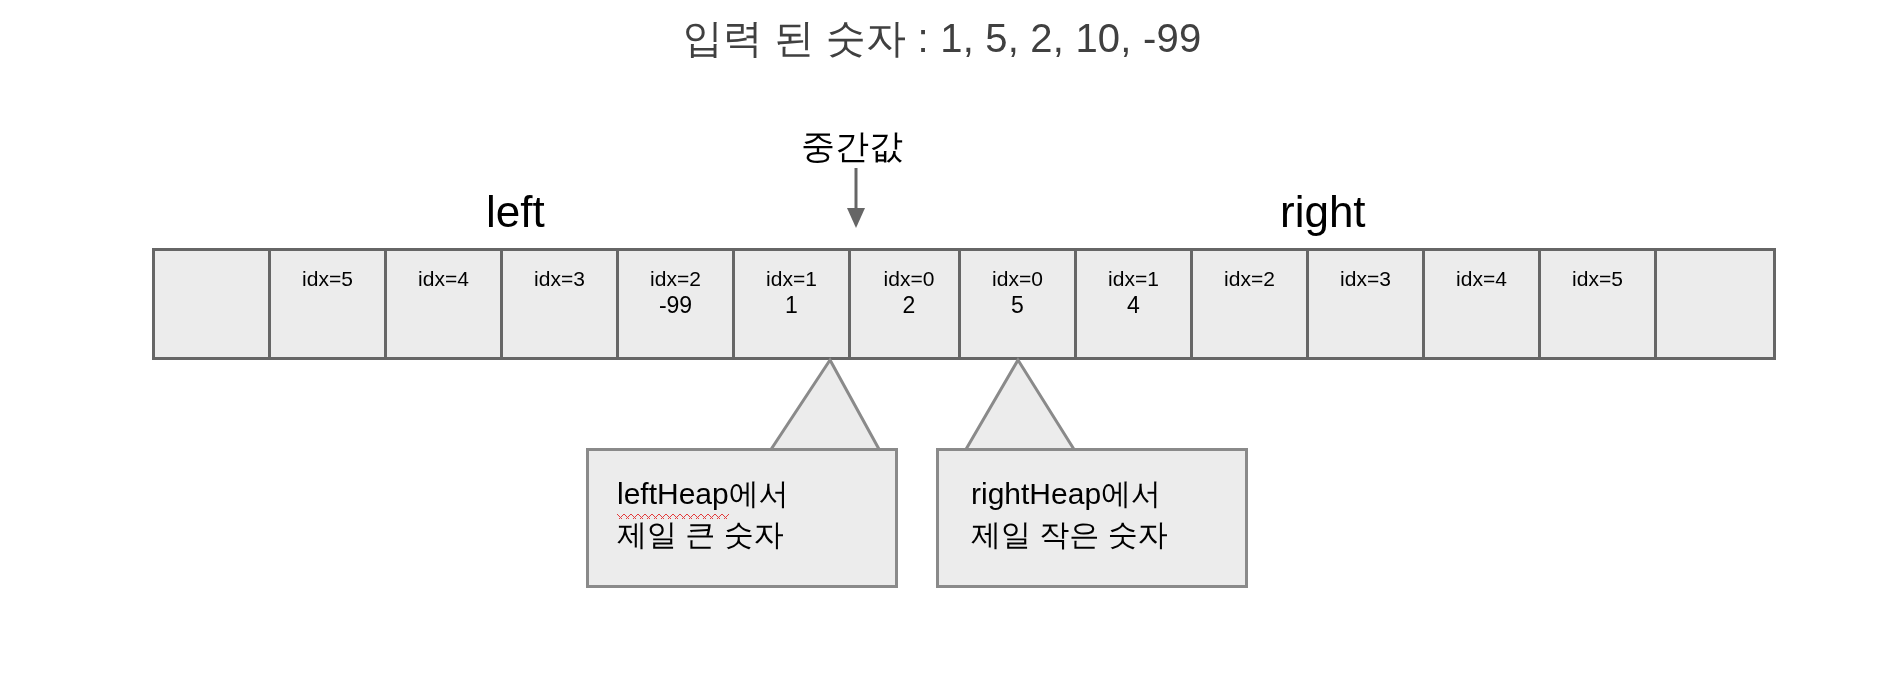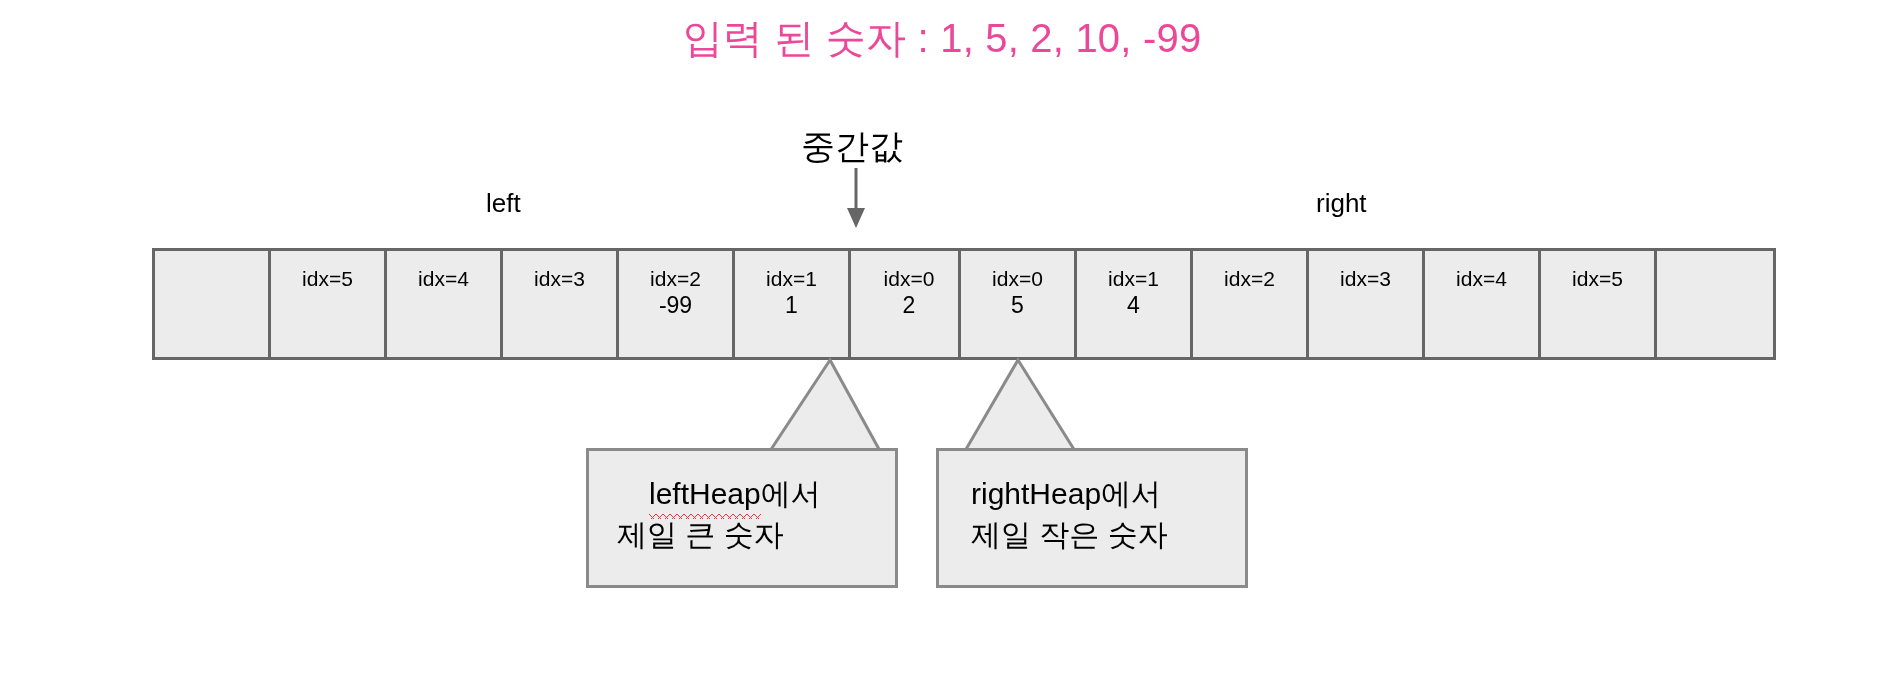--- a/index.html
+++ b/index.html
@@ -19,21 +19,21 @@
   
   #title {
     position: absolute;
     left: 0;
     top: 14px;
     width: 1884px;
     text-align: center;
     font-size: 40px;
     line-height: 1.2;
     letter-spacing: 0.2px;
-    color: #ec4899;
+    color: #404040;
   }
 
   
   #median-group {
     position: absolute;
     left: 762px;
     top: 128px;
     width: 180px;
     text-align: center;
   }
@@ -44,26 +44,26 @@
   }
   #median-arrow {
     position: absolute;
     left: 82px;
     top: 40px;
   }
 
   
   .array-title {
     position: absolute;
-    font-size: 26px;
+    font-size: 44px;
     line-height: 1;
     white-space: nowrap;
   }
   #left-title  { left: 486px;  top: 190px; }
-  #right-title { left: 1316px; top: 190px; }
+  #right-title { left: 1280px; top: 190px; }
 
   
   .array {
     position: absolute;
     top: 248px;
     display: flex;
     border: 3px solid #666666;
     box-sizing: border-box;
     background: #4d7c0f;
   }
@@ -120,21 +120,20 @@
   .callout-line {
     font-size: 30px;
     line-height: 1.38;
     white-space: nowrap;
     position: relative;
     display: inline-block;
   }
   .squiggle {
     position: relative;
     display: inline-block;
-    margin-left: 32px;
   }
   .squiggle::after {
     content: "";
     position: absolute;
     left: 0;
     right: 0;
     bottom: -5px;
     height: 5px;
     background-image:
       linear-gradient(45deg, transparent 45%, #e33b3b 45%, #e33b3b 55%, transparent 55%),

